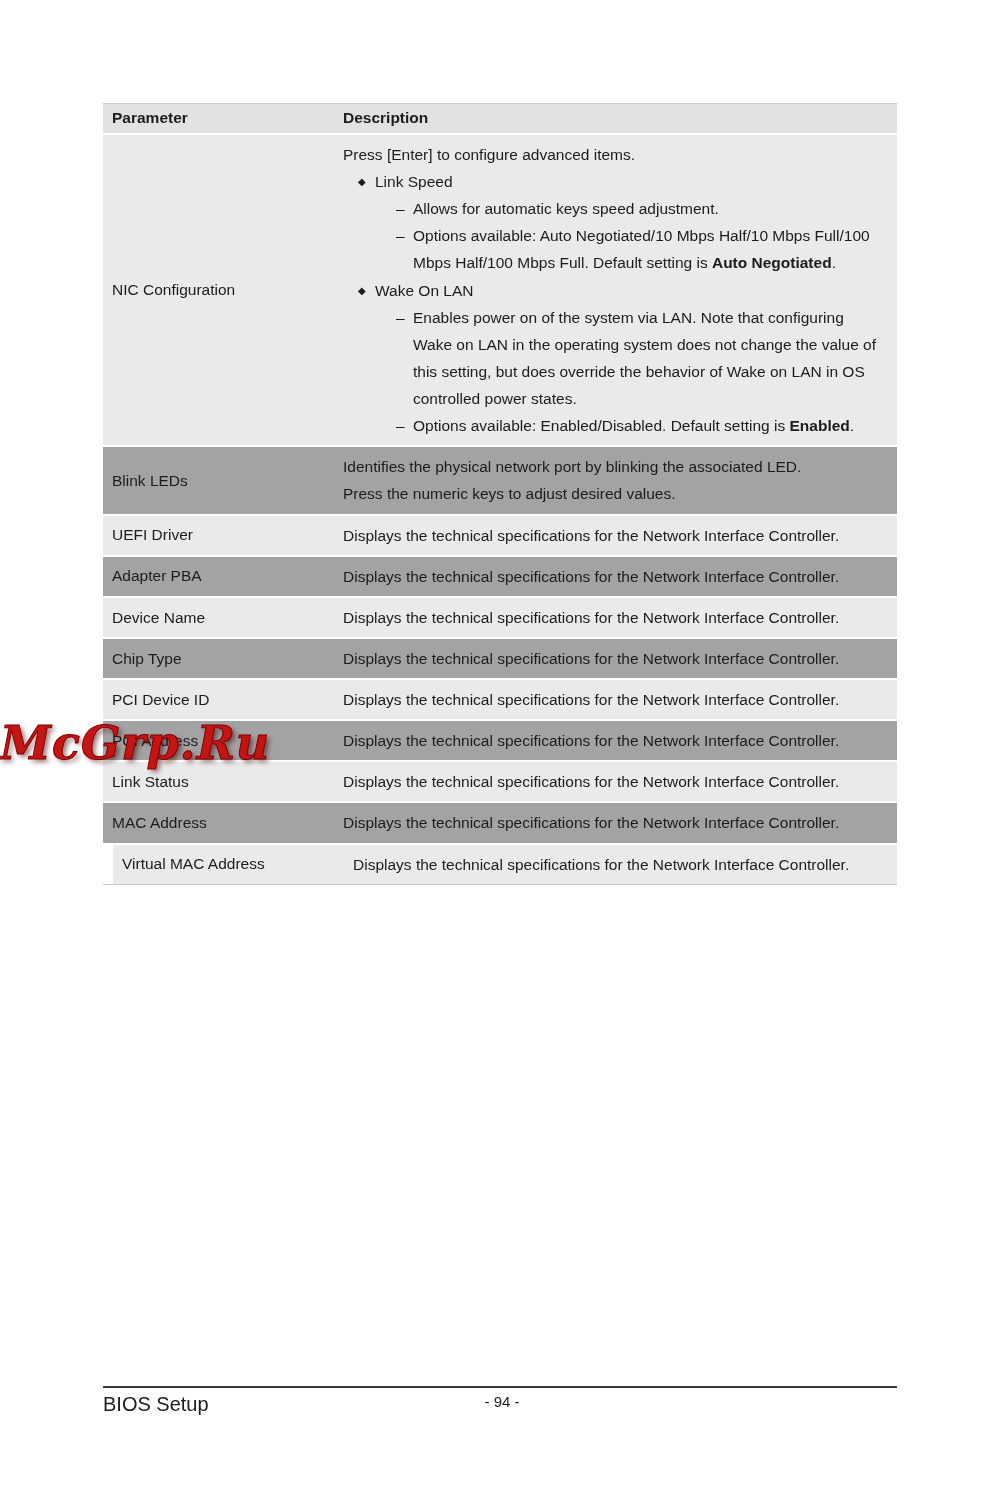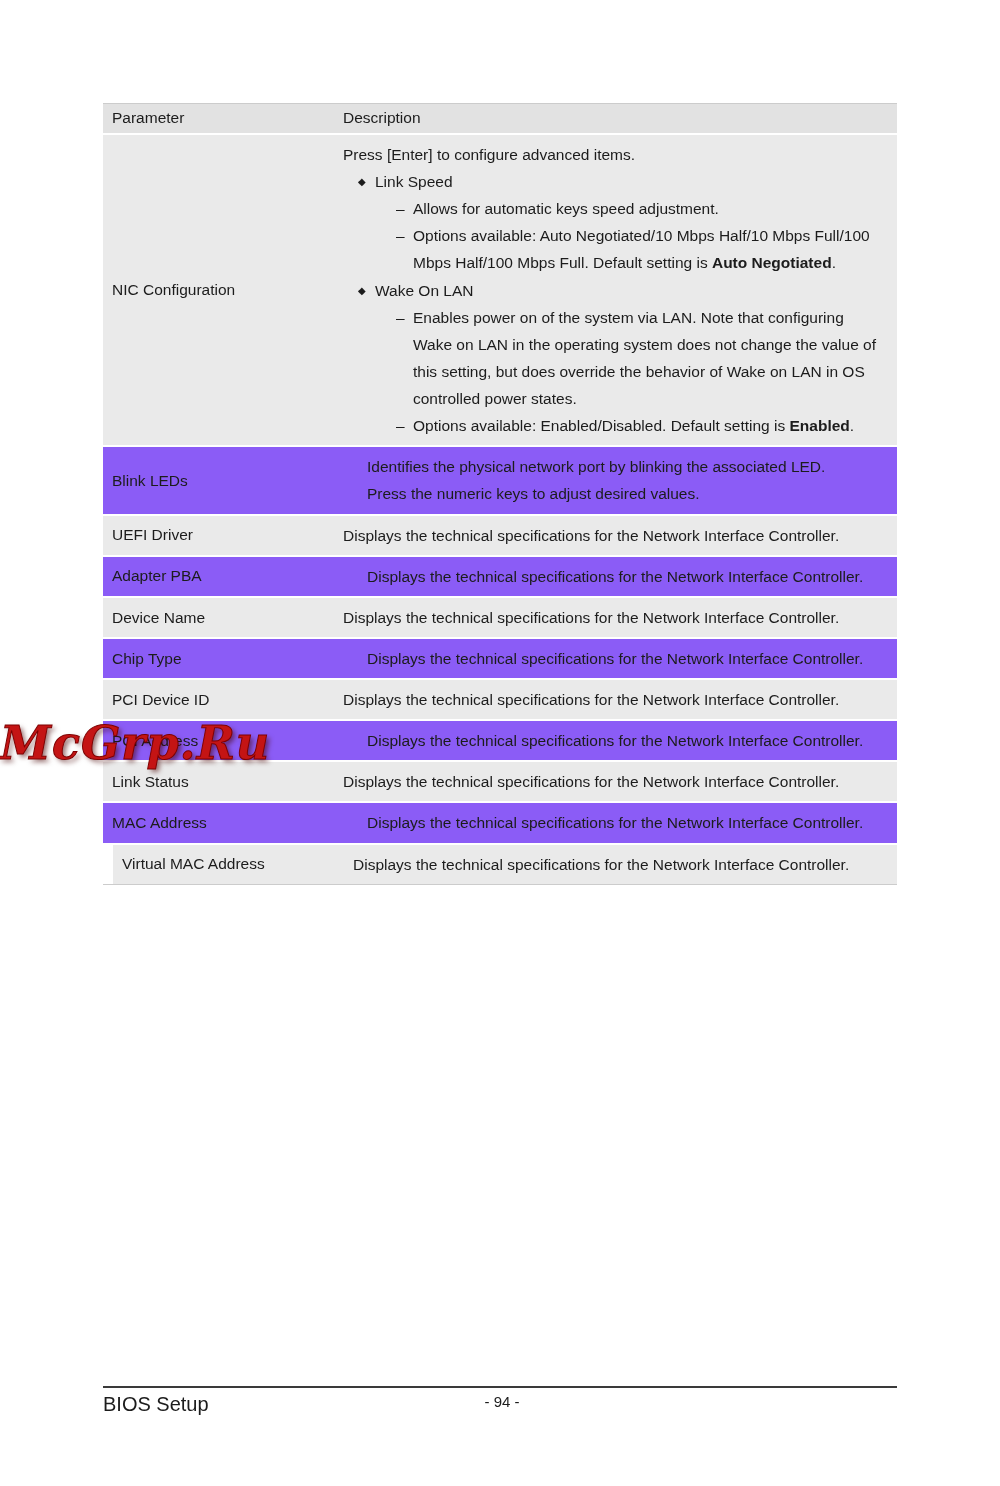--- a/index.html
+++ b/index.html
@@ -23,42 +23,42 @@
   }
 
   .t-row {
     display: flex;
     border-bottom: 2px solid #ffffff;
   }
   .t-row:last-child { border-bottom: none; margin-left: 10px; }
 
   .header-row { background: #e2e2e2; }
   .shade-a { background: #eaeaea; }
-  .shade-b { background: #8b5cf6; gap: 24px; }
+  .shade-b { background: #a3a3a3; }
 
   .cell-param {
     width: 238px;
     box-sizing: border-box;
     padding: 6px 8px 6px 9px;
     display: flex;
     align-items: center;
     font-size: 15.5px;
     line-height: 1.4;
     flex-shrink: 0;
   }
   .cell-desc {
     flex: 1;
     box-sizing: border-box;
     padding: 6px 10px 6px 2px;
     font-size: 15.5px;
     line-height: 1.75;
   }
   .header-row .cell-param,
   .header-row .cell-desc {
-    font-weight: normal;
+    font-weight: bold;
     padding-top: 4px;
     padding-bottom: 4px;
     line-height: 1.35;
   }
 
   .line { }
   .bullet-line { display: flex; padding-left: 15px; }
   .bullet-glyph {
     width: 17px;
     flex-shrink: 0;

